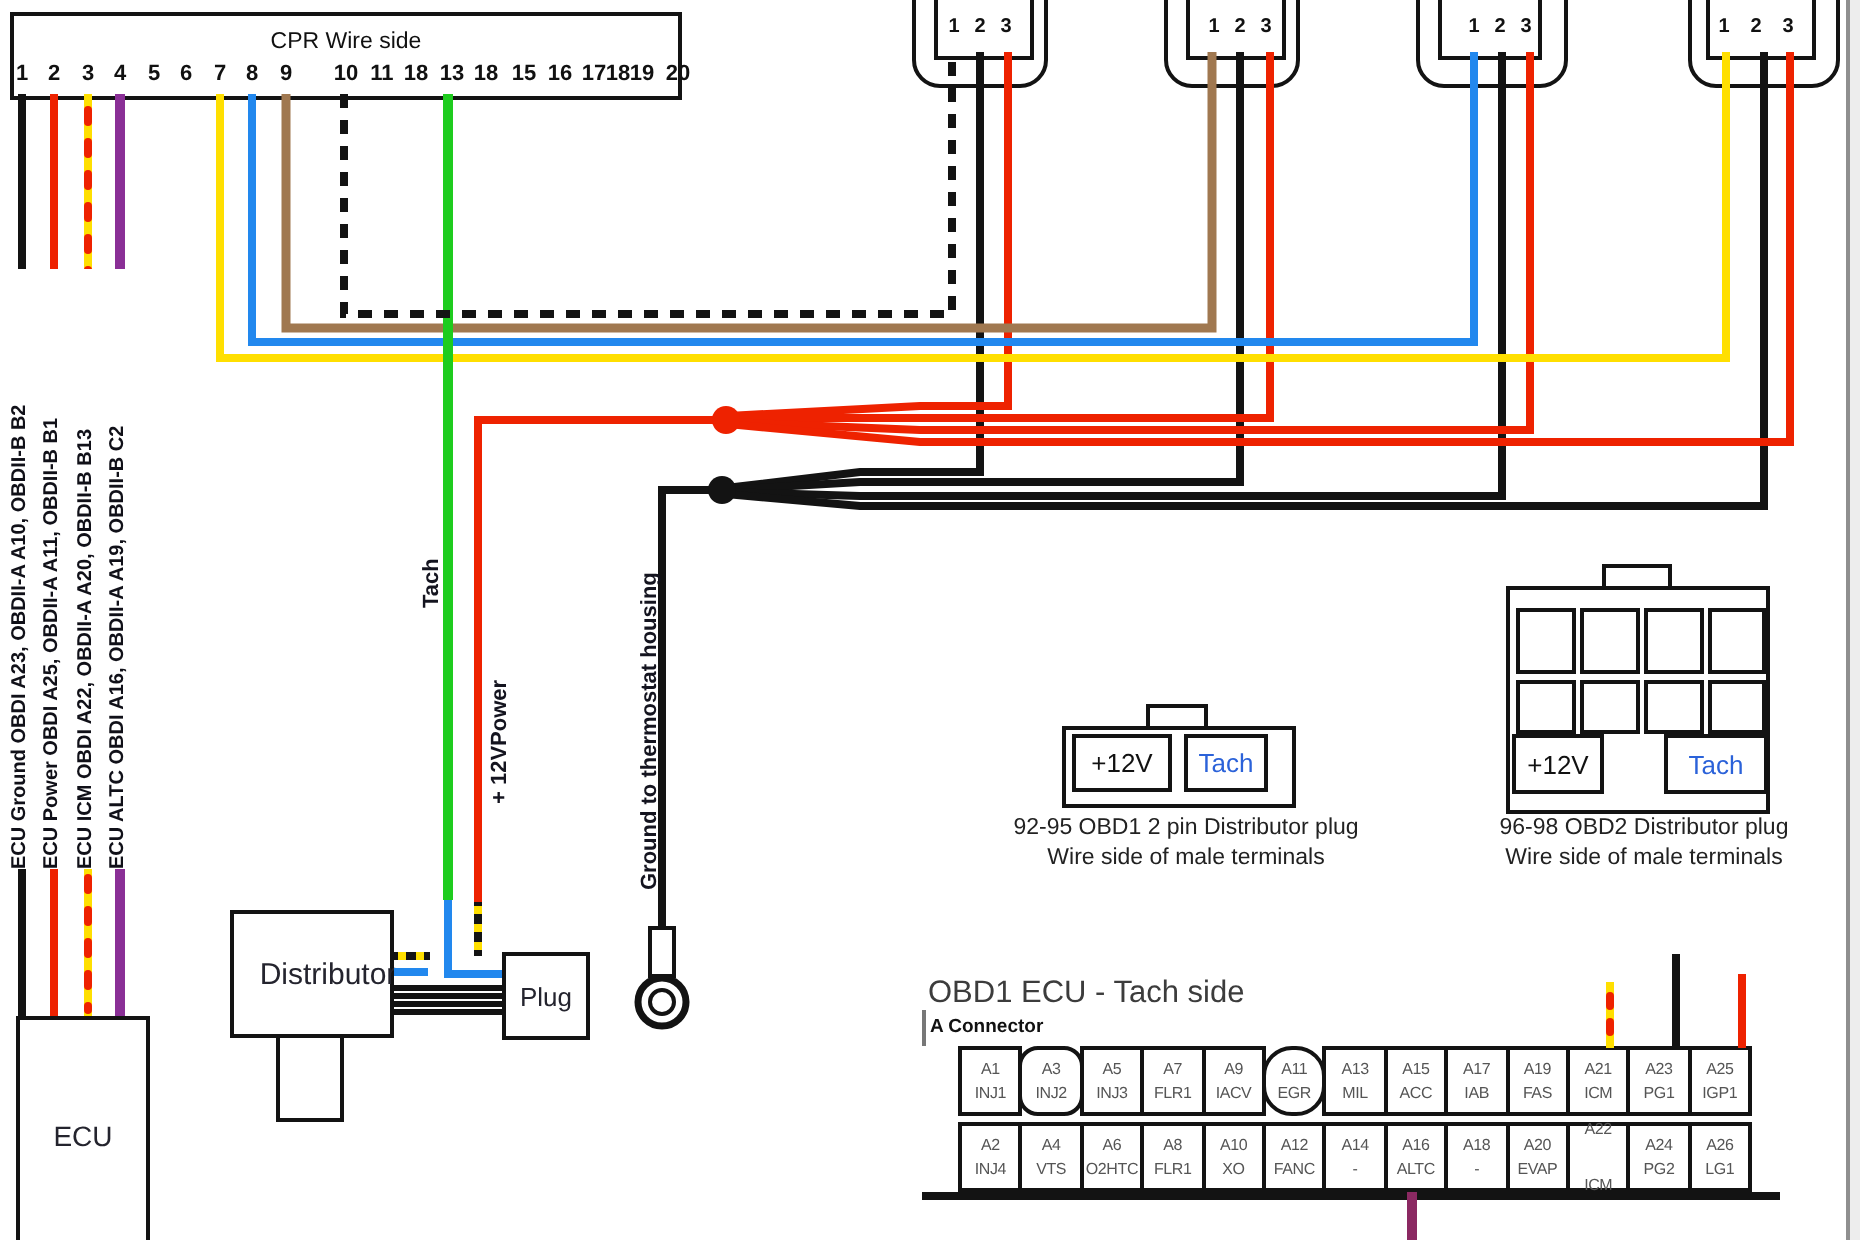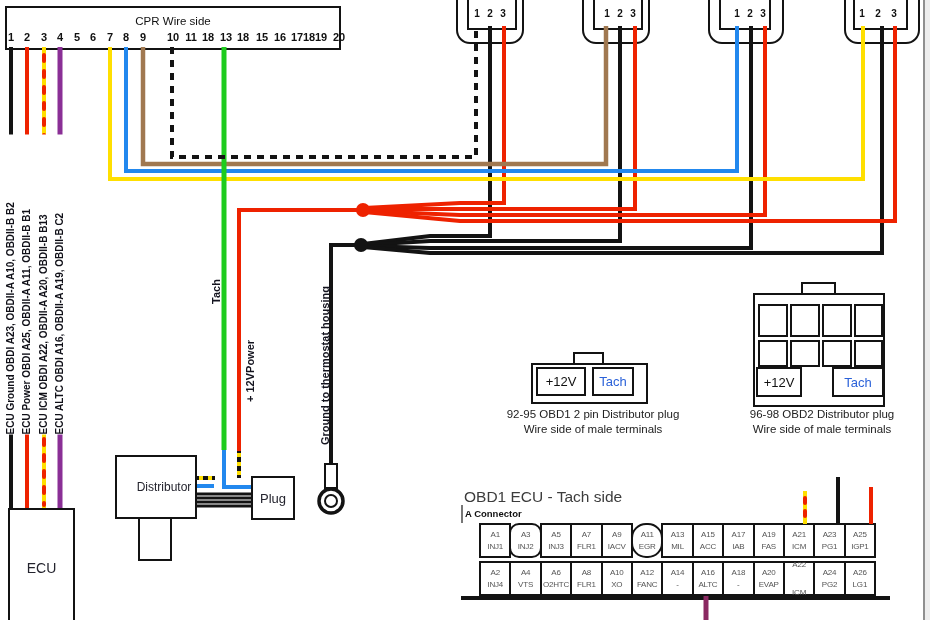--- a/index.html
+++ b/index.html
@@ -80,21 +80,21 @@
       <div class="conn-inner" style="left: 853px; top: -12px; width: 55px; height: 42px;"></div>
       <div class="conn-pin" style="left: 855px;">1</div>
       <div class="conn-pin" style="left: 871px;">2</div>
       <div class="conn-pin" style="left: 887px;">3</div>
     </div>
 
   <div class="box" style="left:8px; top:508px; width:67px; height:120px; display:flex; justify-content:center; padding-top:50px;">
     <span class="boxlabel" style="font-size:14px;">ECU</span>
   </div>
   <div class="box" style="left:115px; top:455px; width:82px; height:64px; display:flex; align-items:center; justify-content:center;">
-    <span class="boxlabel" style="font-size:12px;padding-left:16px;">Distributor</span>
+    <span class="boxlabel" style="font-size:15px;padding-left:16px;">Distributor</span>
   </div>
   <div class="box" style="left:138px; top:519px; width:34px; height:42px; border-top:none;"></div>
   <div class="box" style="left:251px; top:476px; width:44px; height:44px; display:flex; align-items:center; justify-content:center;">
     <span class="boxlabel">Plug</span>
   </div>
 
   <div class="abs" style="left:573px; top:352px; width:31px; height:14px; background:#fff; border:2.5px solid #131313;"></div>
   <div class="box" style="left:531px; top:363px; width:117px; height:41px;"></div>
   <div class="pcell" style="left:536px; top:367px; width:50px; height:29px;">
     <span>+12V</span>

